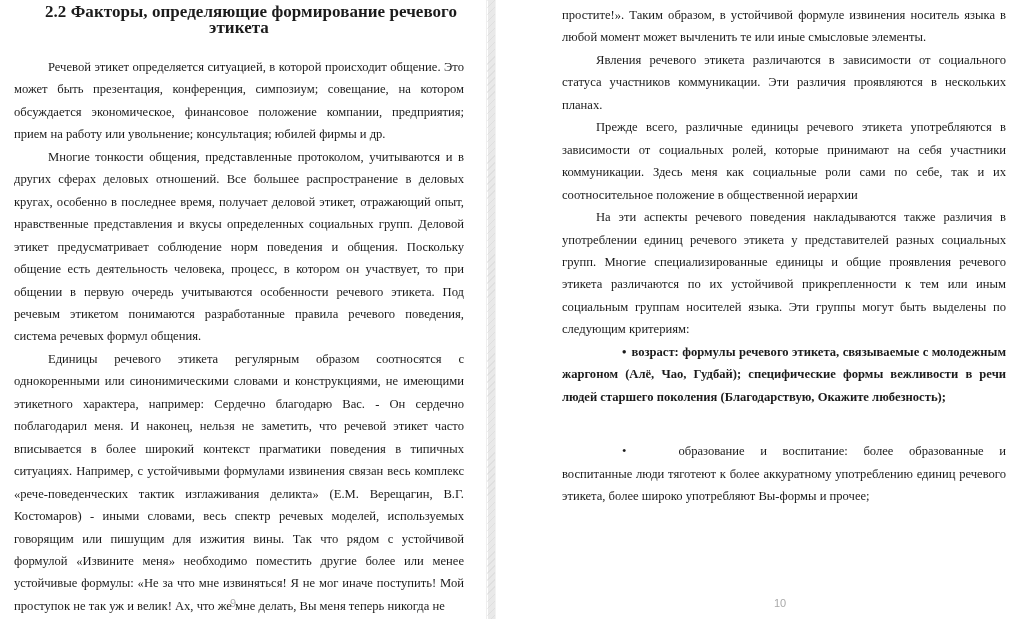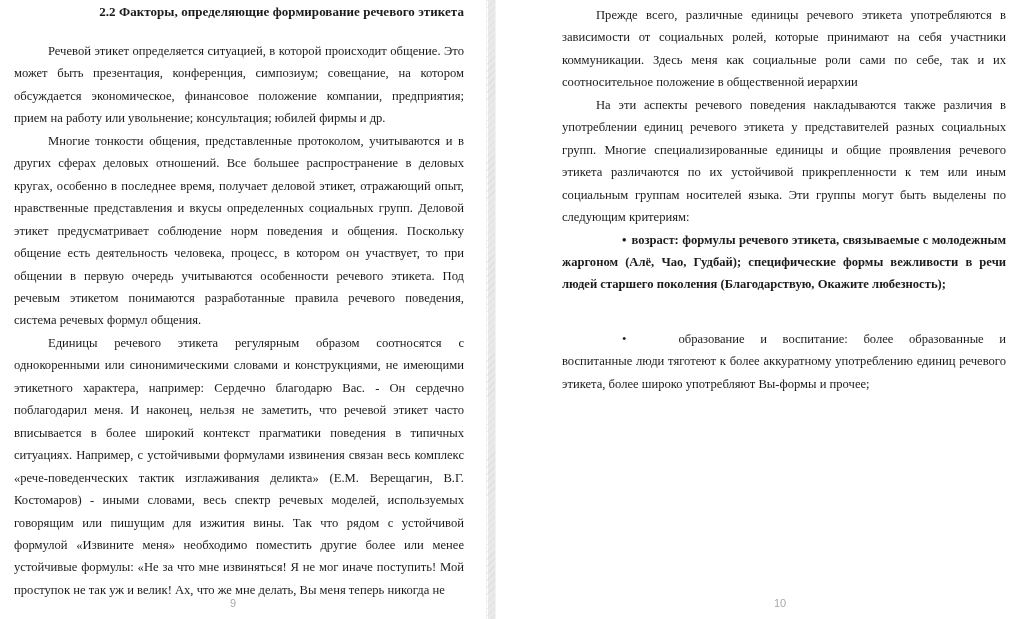--- a/index.html
+++ b/index.html
@@ -47,25 +47,25 @@
     line-height: 22.45px;
     text-align: justify;
     text-justify: inter-word;
     -webkit-hyphens: none;
     hyphens: none;
   }
   .page-left .page-body  { left: 14px;  width: 450px; top: 4px; }
   .page-right .page-body { left: 66px;  width: 444px; top: 4px; }
 
   h2.heading {
-    font-size: 13px;
+    font-size: 17px;
     font-weight: bold;
     margin: 0 0 20px 0;
     padding: 0;
-    text-align: right;
+    text-align: center;
     text-indent: 24px;
     line-height: 16px;
     letter-spacing: 0.05px;
   }
 
   p.para {
     margin: 0;
     padding: 0;
     text-indent: 34px;
   }
@@ -127,21 +127,23 @@
     </div>
 
     <div class="page-number">9</div>
   </div>
 
   <div class="gutter"></div>
 
   <div class="page page-right">
     <div class="page-body">
 
+      <p class="para no-indent">простите!». Таким образом, в устойчивой формуле извинения носитель языка в любой момент может вычленить те или иные смысловые элементы.</p>
 
+      <p class="para">Явления речевого этикета различаются в зависимости от социального статуса участников коммуникации. Эти различия проявляются в нескольких планах.</p>
 
       <p class="para">Прежде всего, различные единицы речевого этикета употребляются в зависимости от социальных ролей, которые принимают на себя участники коммуникации. Здесь меня как социальные роли сами по себе, так и их соотносительное положение в общественной иерархии</p>
 
       <p class="para">На эти аспекты речевого поведения накладываются также различия в употреблении единиц речевого этикета у представителей разных социальных групп. Многие специализированные единицы и общие проявления речевого этикета различаются по их устойчивой прикрепленности к тем или иным социальным группам носителей языка. Эти группы могут быть выделены по следующим критериям:</p>
 
       <ul class="bullets">
         <li class="bullet-item tight"><span class="bul">•</span><span>возраст: формулы речевого этикета, связываемые с молодежным жаргоном (Алё, Чао, Гудбай); специфические формы вежливости в речи людей старшего поколения (Благодарствую, Окажите любезность);</span></li>
 
         <li class="bullet-item wide"><span class="bul">•</span><span>образование и воспитание: более образованные и воспитанные люди тяготеют к более аккуратному употреблению единиц речевого этикета, более широко употребляют Вы-формы и прочее;</span></li>
 

